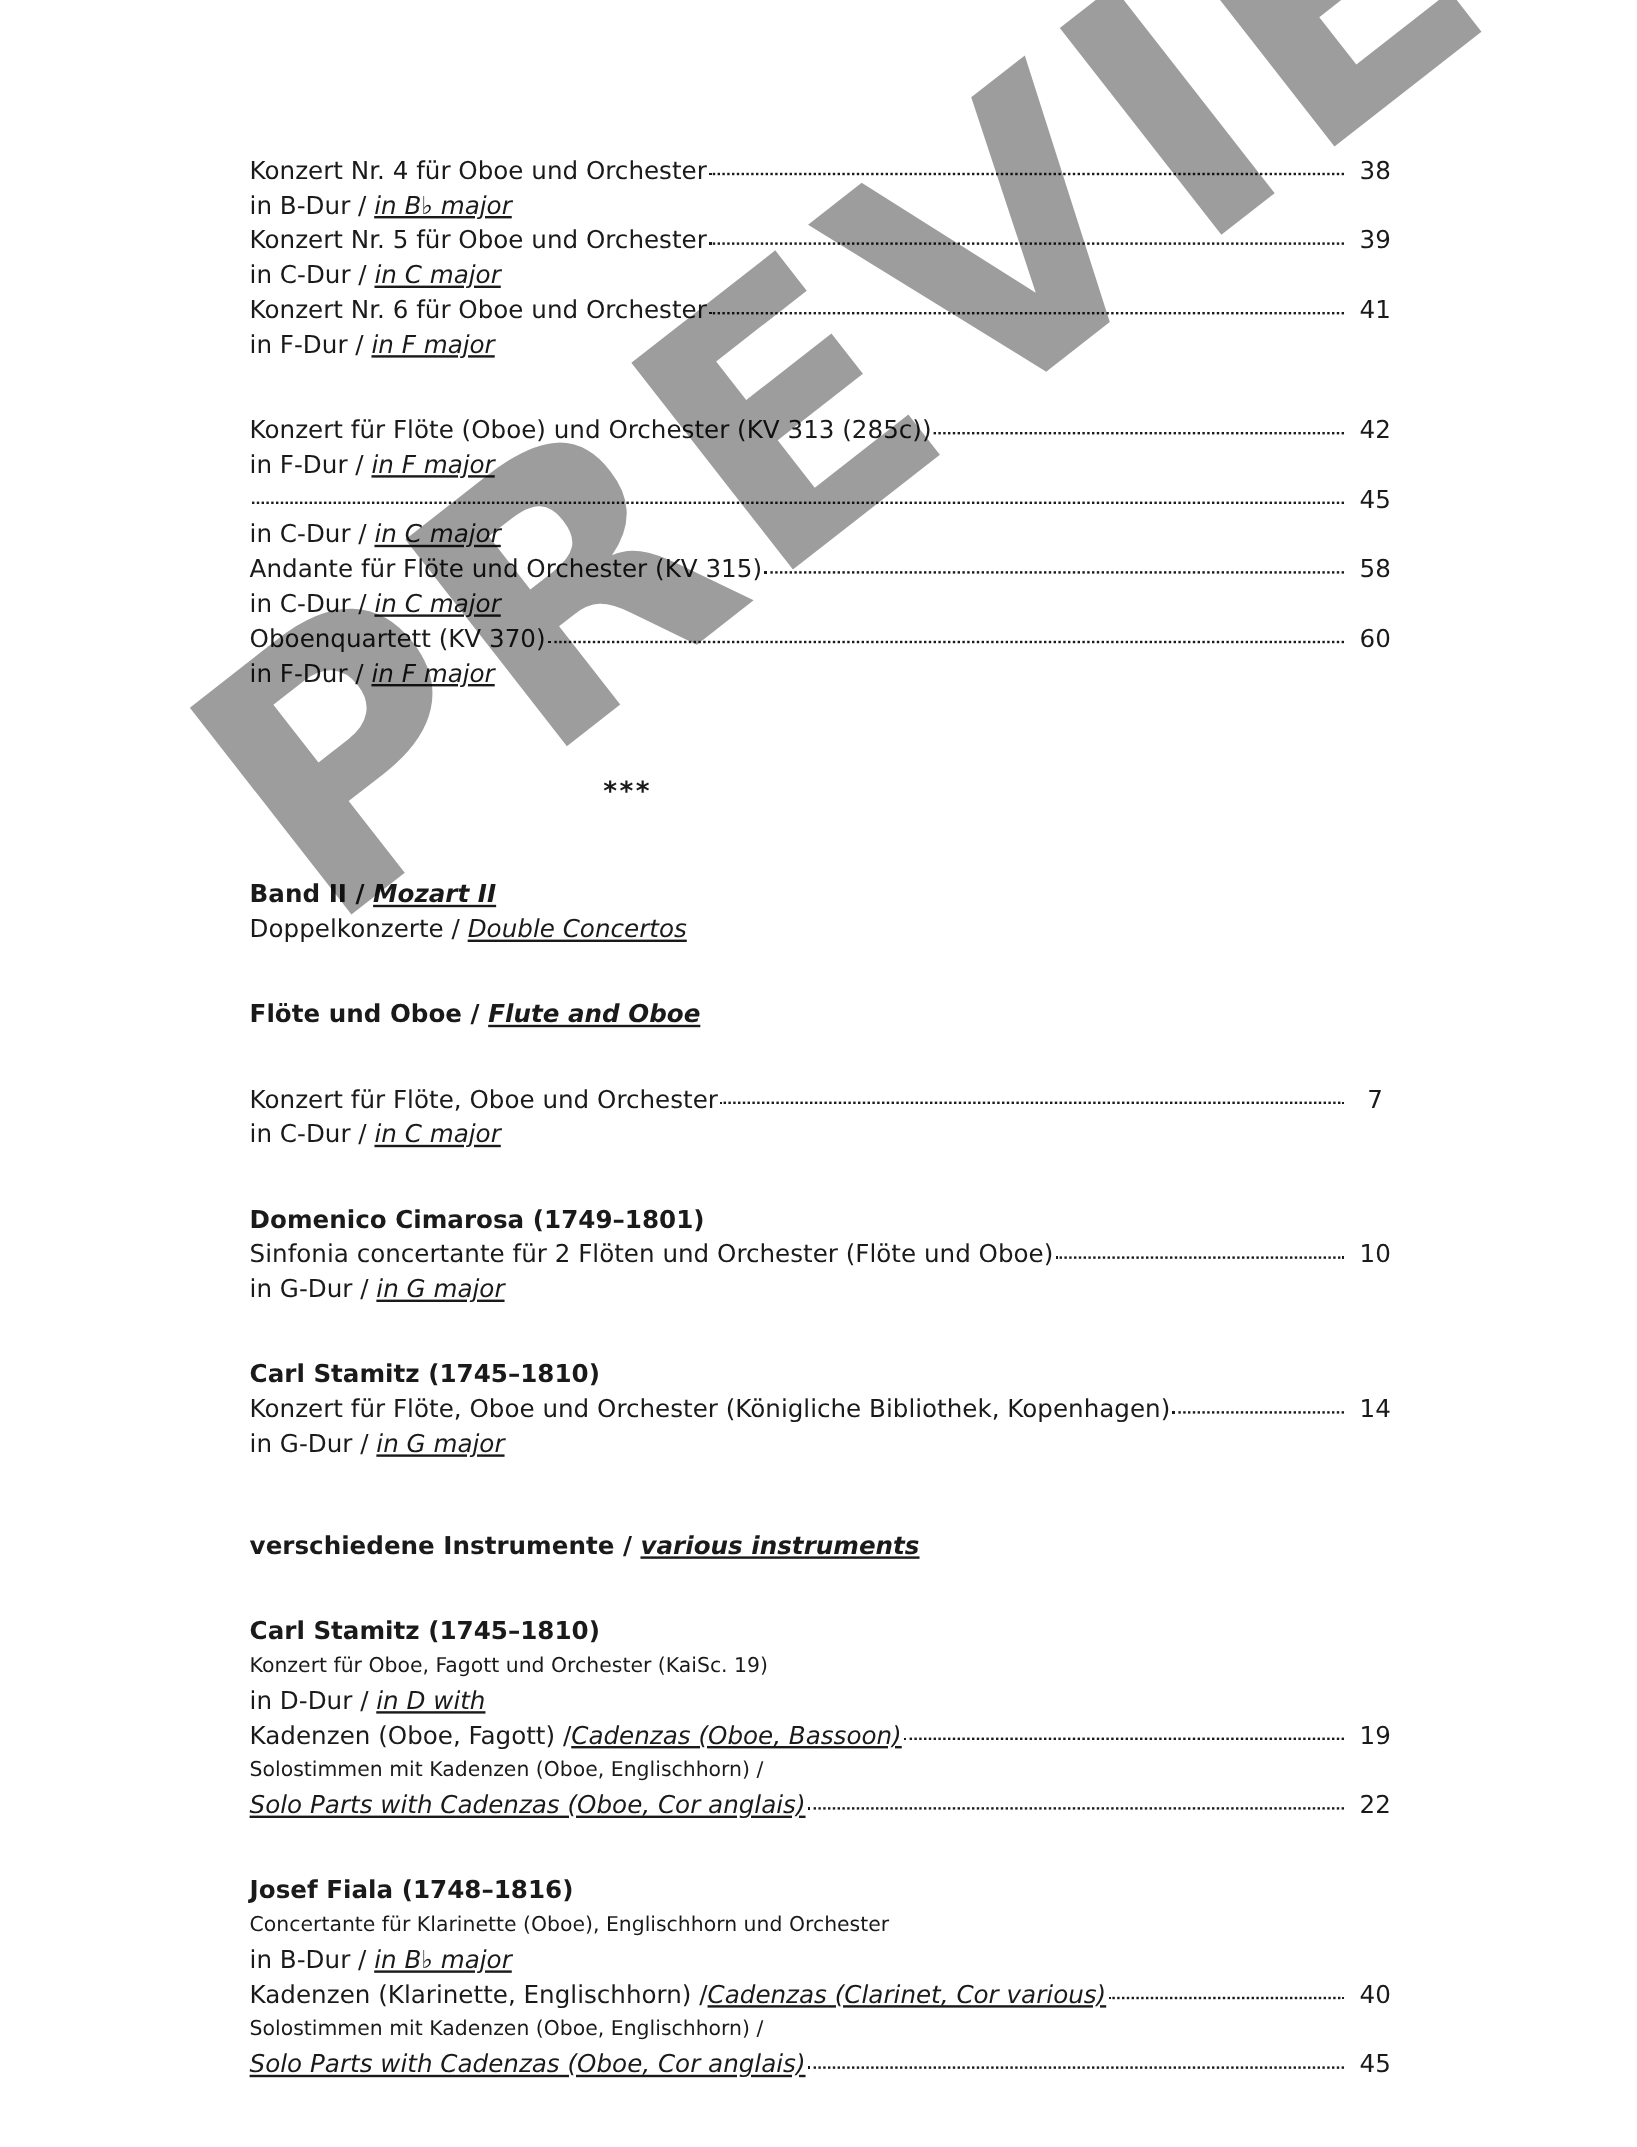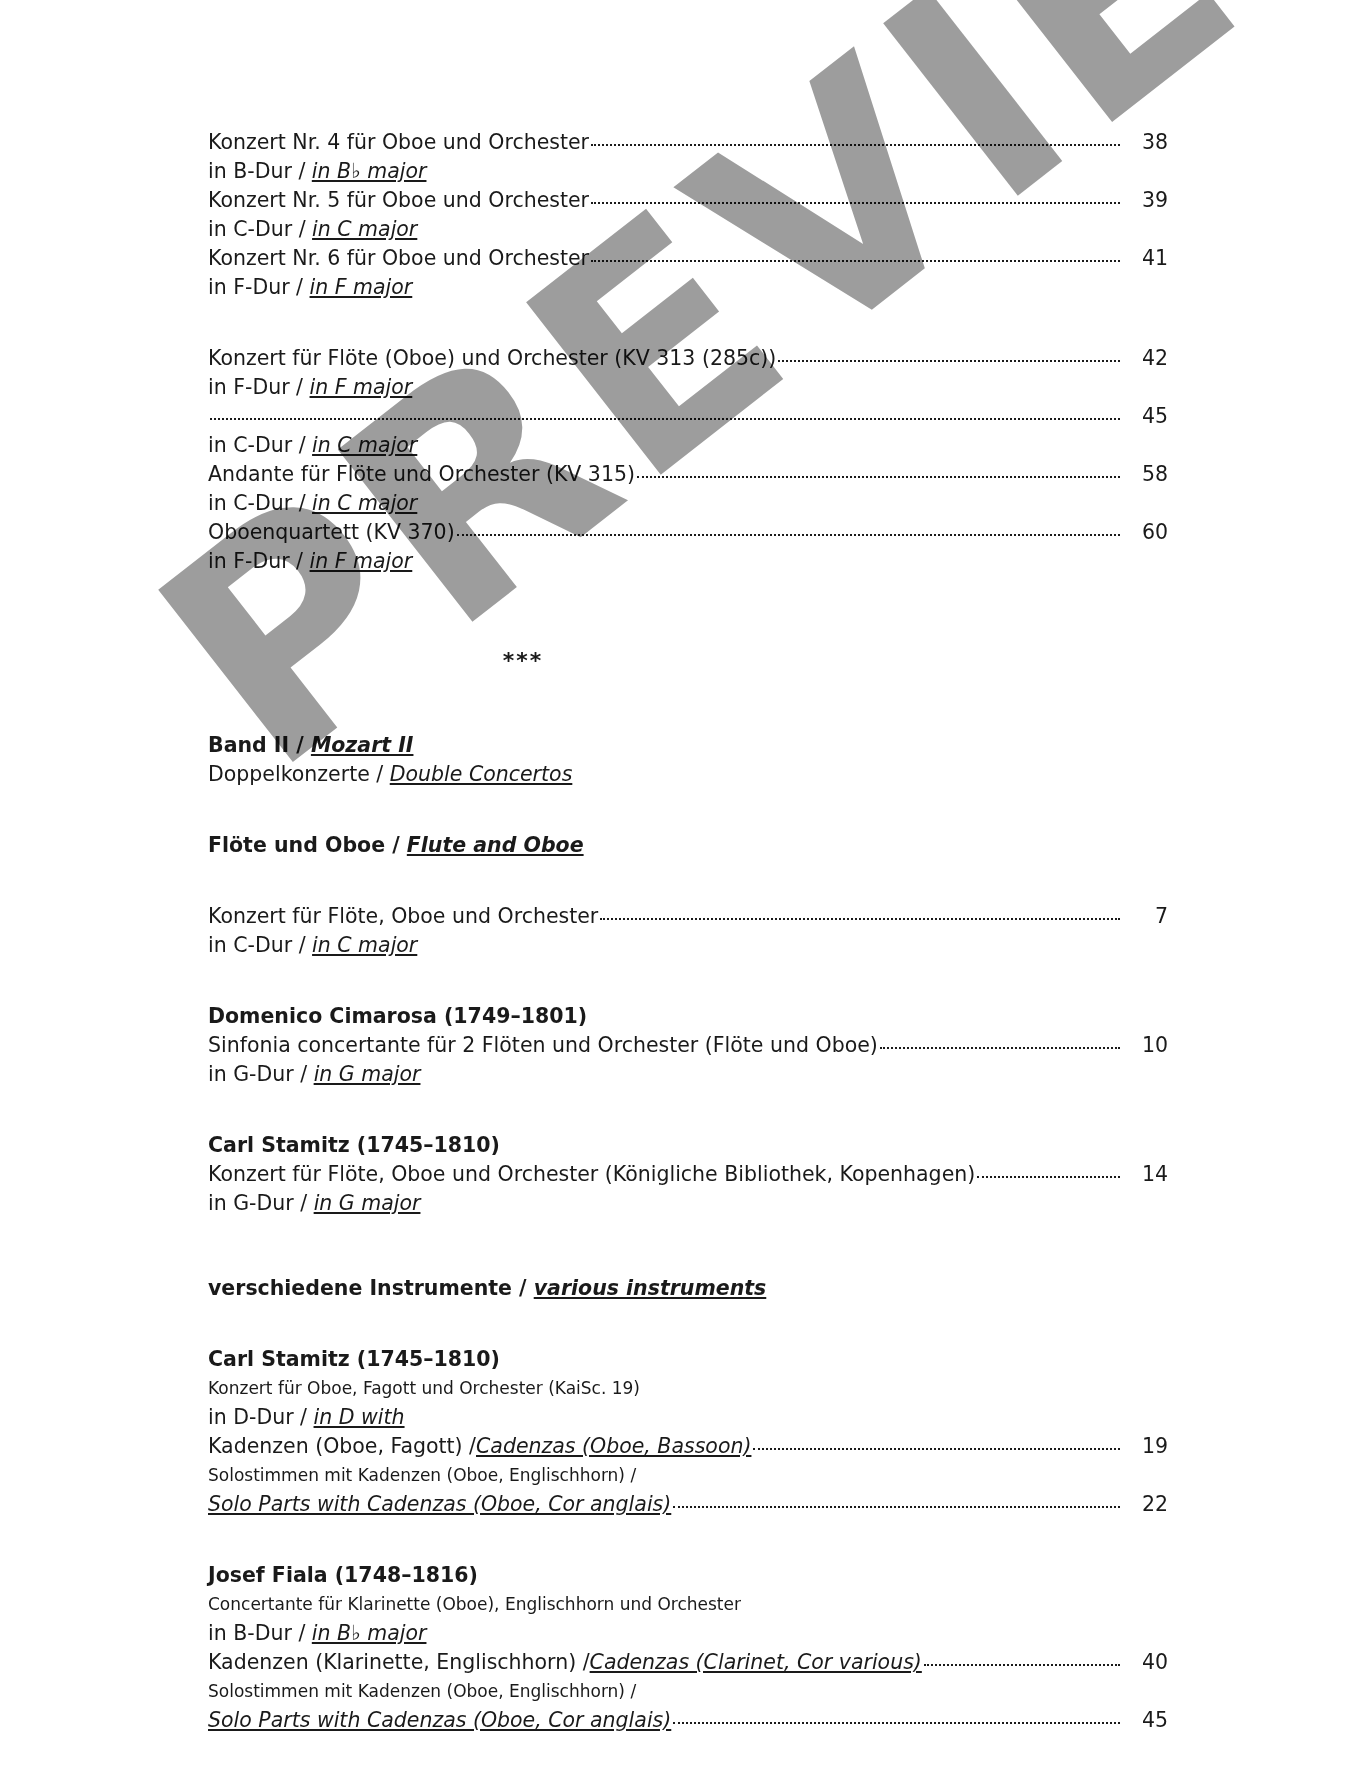--- a/index.html
+++ b/index.html
@@ -74,21 +74,21 @@
     overflow: hidden;
     margin: 0 4px 0 2px;
     position: relative;
     top: -3px;
     border-bottom: 2.5px dotted #1a1a1a;
     height: 0;
   }
   .line .pg {
     flex: 0 0 auto;
     width: 44px;
-    text-align: right;
+    text-align: center;
     font-size: 20.5px;
   }
   .subline {
     font-size: 20.5px;
     line-height: 29px;
     white-space: nowrap;
   }
   .composer {
     font-weight: bold;
     font-size: 20.5px;

